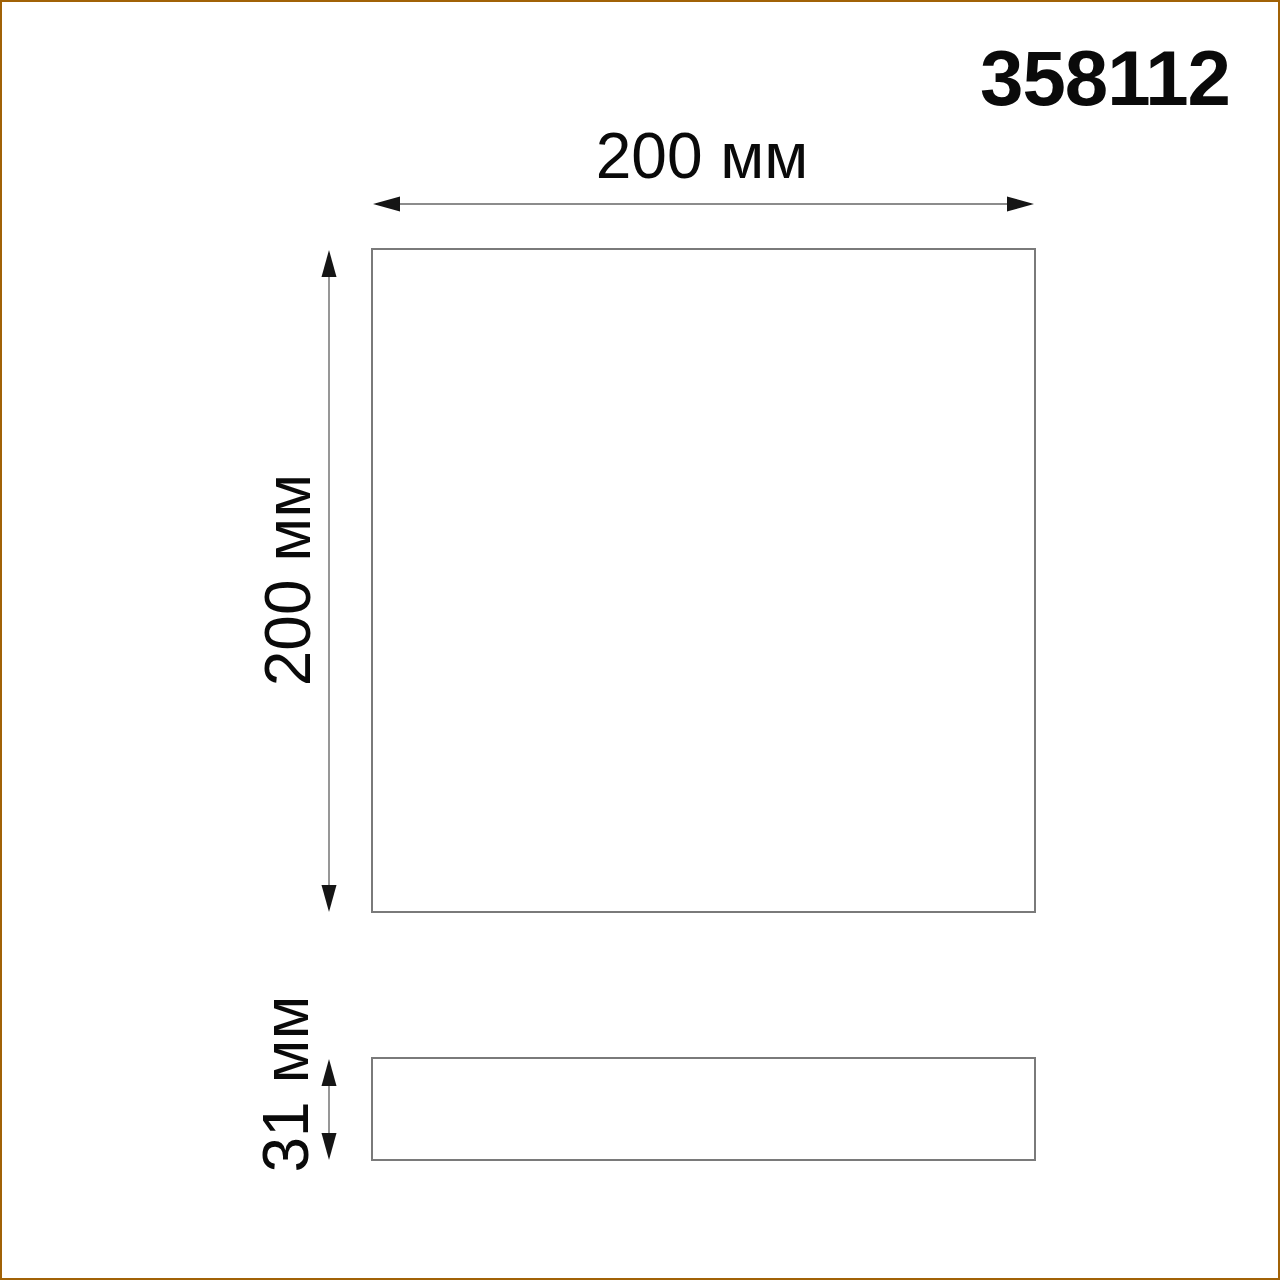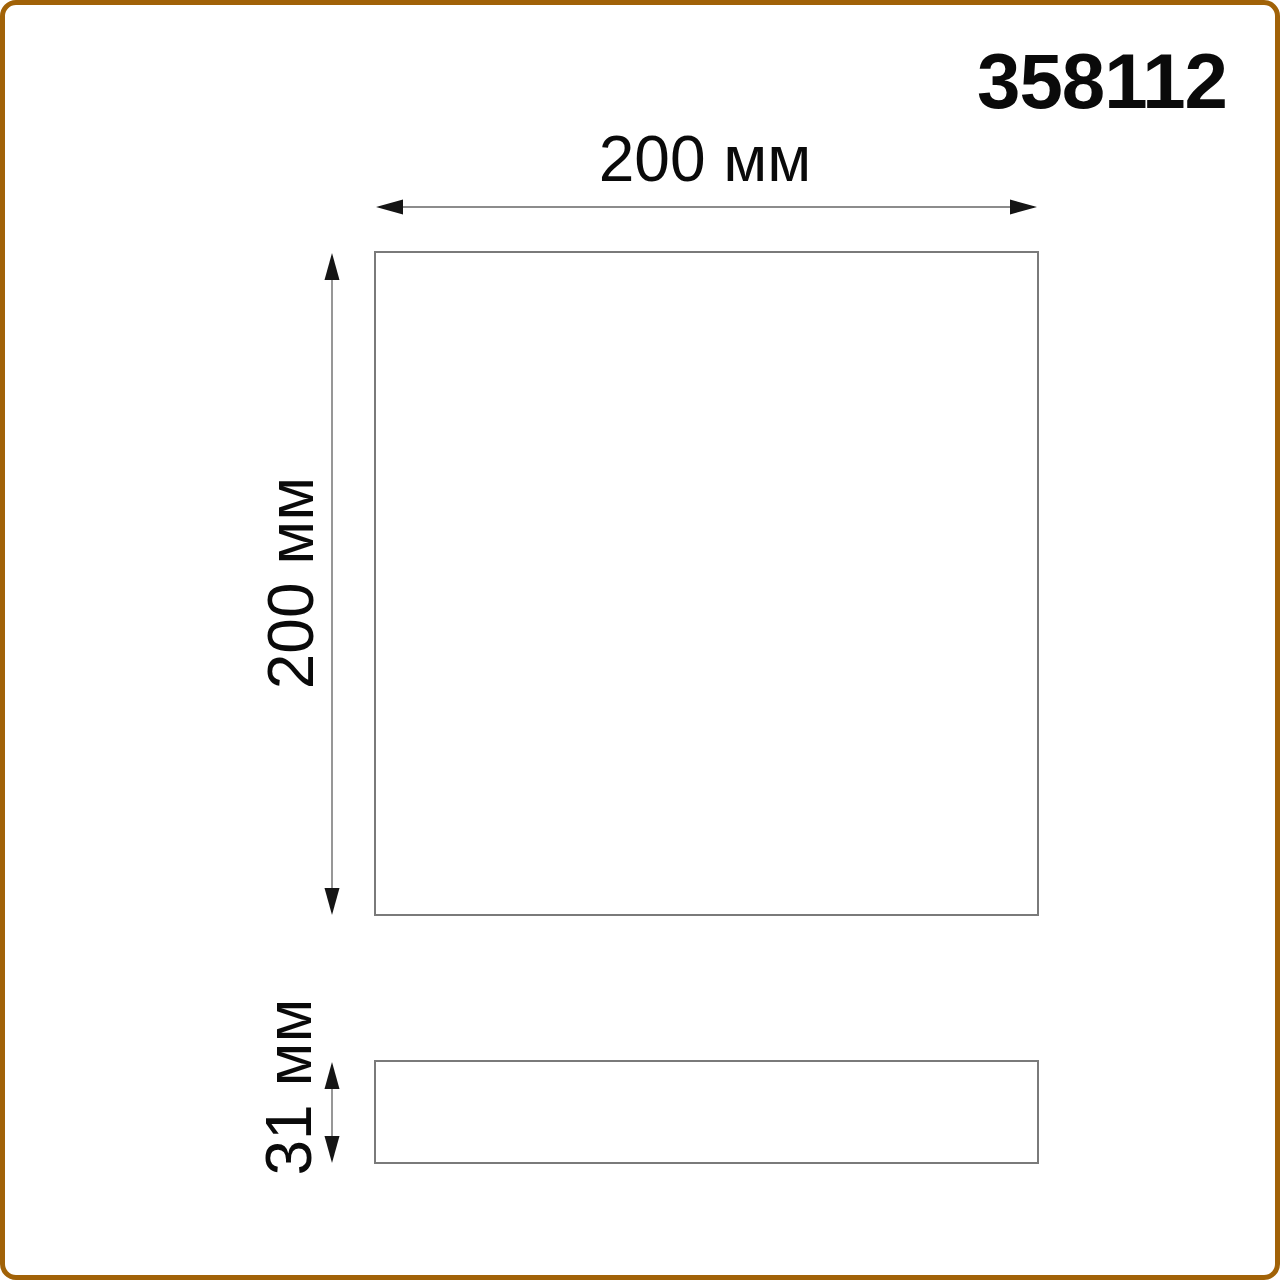--- a/index.html
+++ b/index.html
@@ -6,22 +6,22 @@
     margin: 0;
     padding: 0;
     background: #ffffff;
     font-family: "Liberation Sans", sans-serif;
   }
   .frame {
     position: relative;
     width: 1280px;
     height: 1280px;
     box-sizing: border-box;
-    border: 5px solid #a16207;
-    border-radius: 16px;
+    border: 2px solid #a16207;
+    border-radius: 0;
     background: #ffffff;
     overflow: hidden;
   }
   .drawing-svg {
     position: absolute;
     left: 0;
     top: 0;
     width: 1280px;
     height: 1280px;
   }

